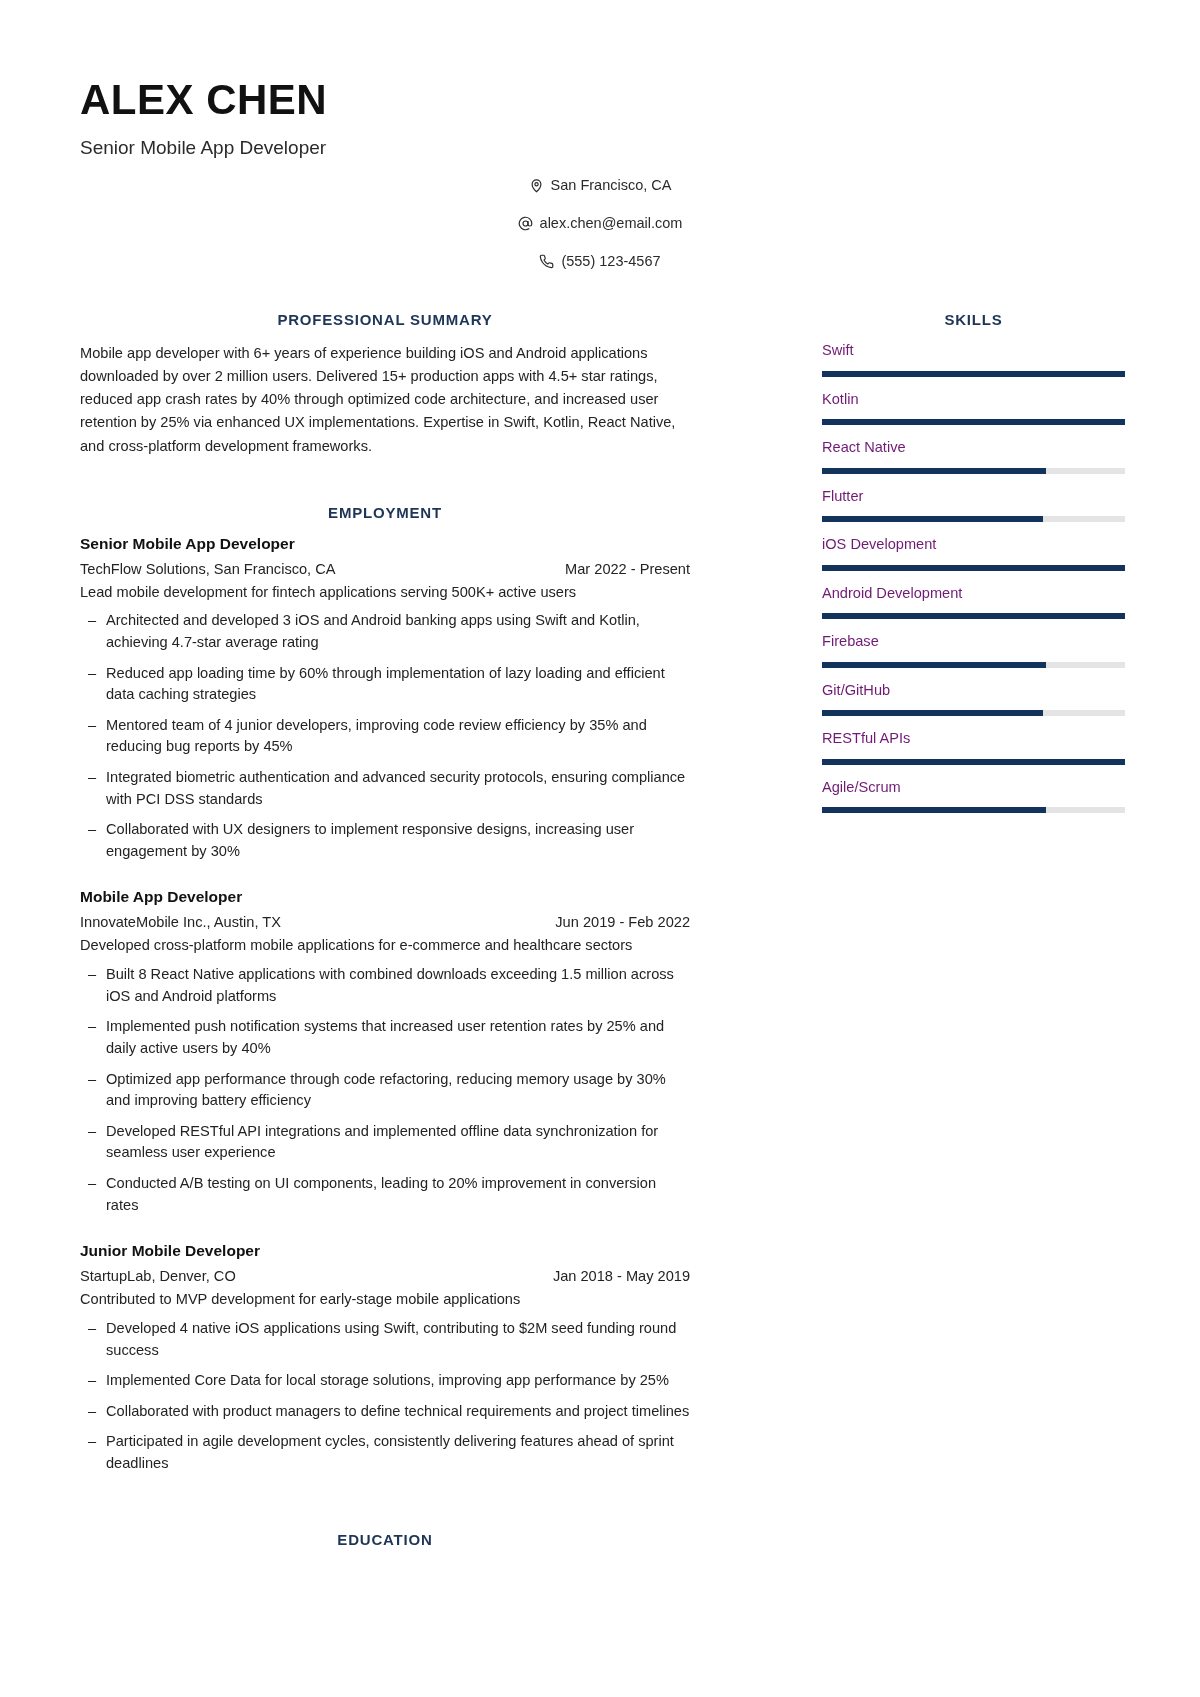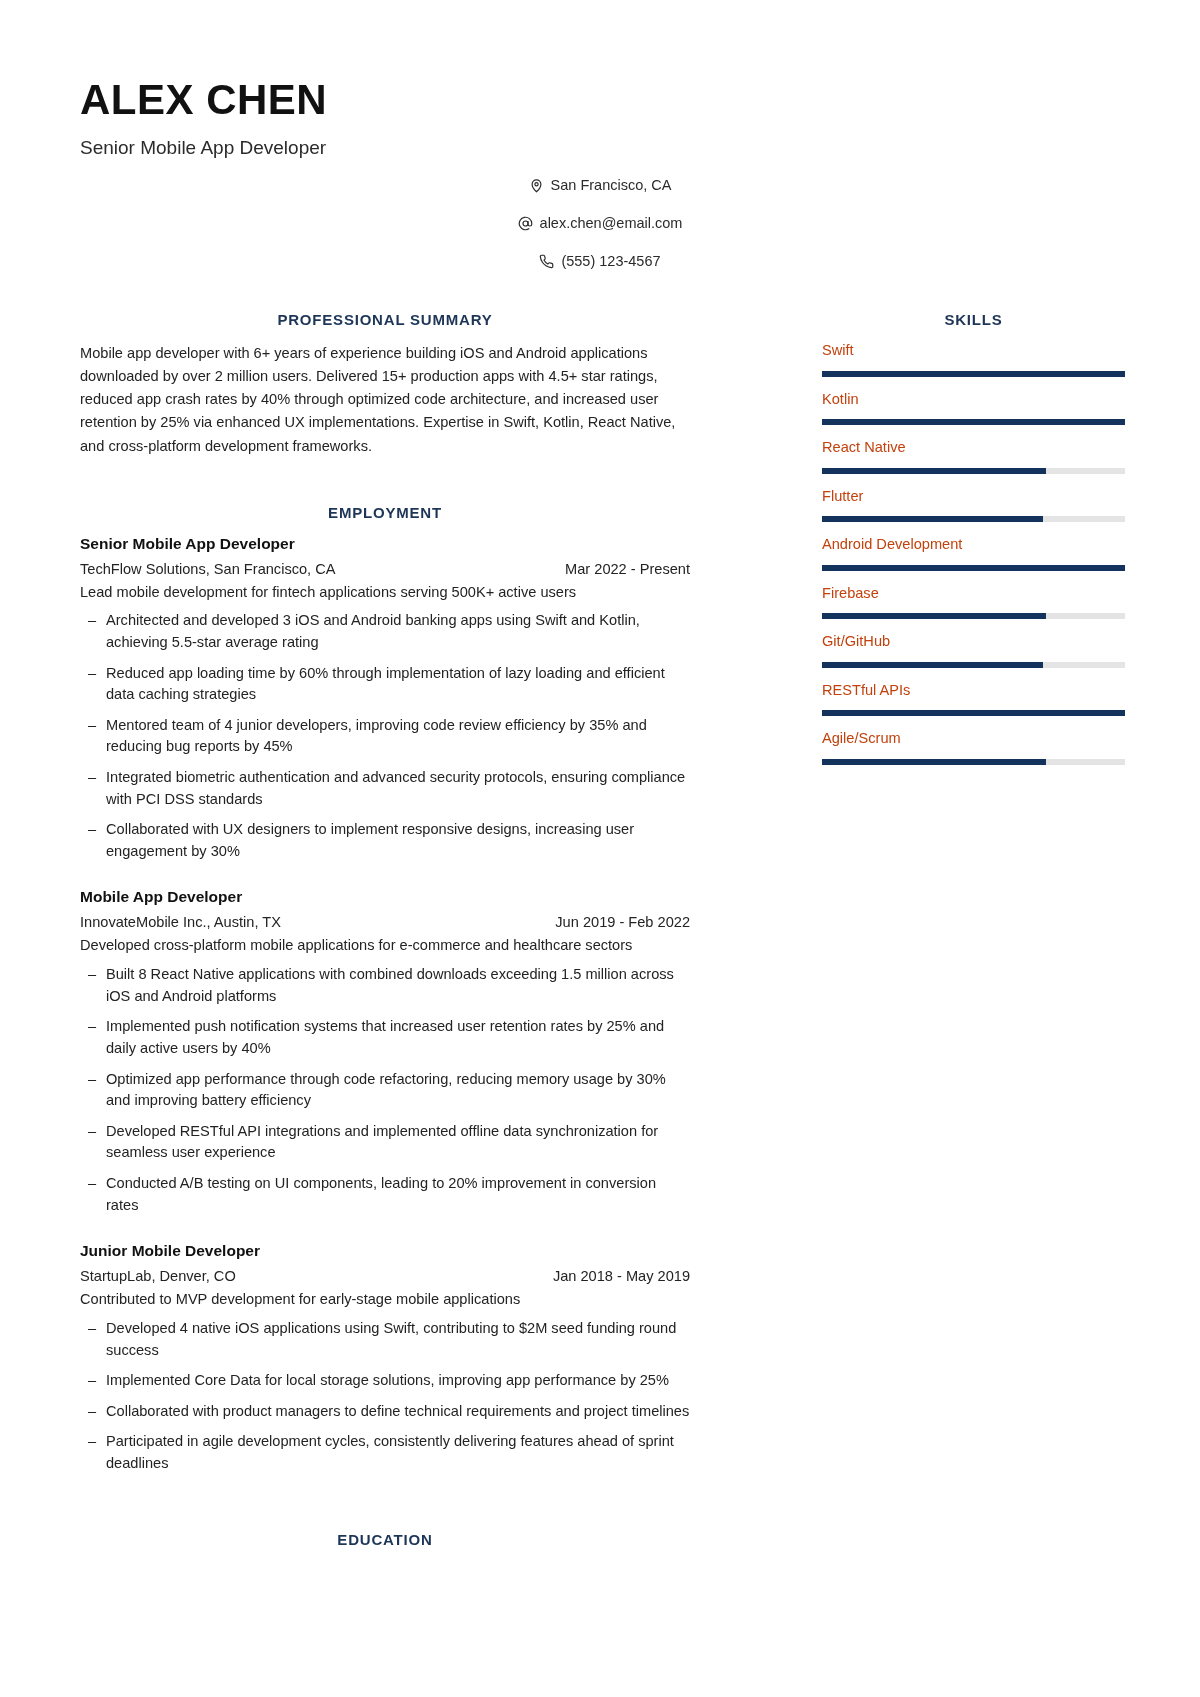--- a/index.html
+++ b/index.html
@@ -120,21 +120,21 @@
     position: absolute;
     left: 8px;
     top: 0;
     color: #232323;
   }
 
   
   .skill { margin-bottom: 14px; }
   .skill-name {
     font-size: 14.6px;
-    color: #c2410c;
+    color: #701a75;
     margin-bottom: 11px;
     line-height: 1.2;
   }
   .skill-track {
     position: relative;
     width: 100%;
     height: 6px;
     background: #e4e4e4;
     border-radius: 0;
     overflow: hidden;
@@ -206,21 +206,21 @@
         <h2 class="section-title">EMPLOYMENT</h2>
         <div id="jobs-container">
             <div class="job">
               <div class="job-title">Senior Mobile App Developer</div>
               <div class="job-meta">
                 <span class="job-company">TechFlow Solutions, San Francisco, CA</span>
                 <span class="job-dates">Mar 2022 - Present</span>
               </div>
               <p class="job-desc">Lead mobile development for fintech applications serving 500K+ active users</p>
               <ul class="bullets">
-                <li>Architected and developed 3 iOS and Android banking apps using Swift and Kotlin, achieving 5.5-star average rating</li>
+                <li>Architected and developed 3 iOS and Android banking apps using Swift and Kotlin, achieving 4.7-star average rating</li>
                 <li>Reduced app loading time by 60% through implementation of lazy loading and efficient data caching strategies</li>
                 <li>Mentored team of 4 junior developers, improving code review efficiency by 35% and reducing bug reports by 45%</li>
                 <li>Integrated biometric authentication and advanced security protocols, ensuring compliance with PCI DSS standards</li>
                 <li>Collaborated with UX designers to implement responsive designs, increasing user engagement by 30%</li>
               </ul>
             </div>
             <div class="job">
               <div class="job-title">Mobile App Developer</div>
               <div class="job-meta">
                 <span class="job-company">InnovateMobile Inc., Austin, TX</span>
@@ -280,20 +280,26 @@
                 <div class="skill-fill" style="width: 74%; background: rgb(19, 51, 92);"></div>
               </div>
             </div>
             <div class="skill">
               <div class="skill-name">Flutter</div>
               <div class="skill-track" style="background: rgb(228, 228, 228);">
                 <div class="skill-fill" style="width: 73%; background: rgb(19, 51, 92);"></div>
               </div>
             </div>
             <div class="skill">
+              <div class="skill-name">iOS Development</div>
+              <div class="skill-track" style="background: rgb(228, 228, 228);">
+                <div class="skill-fill" style="width: 100%; background: rgb(19, 51, 92);"></div>
+              </div>
+            </div>
+            <div class="skill">
               <div class="skill-name">Android Development</div>
               <div class="skill-track" style="background: rgb(228, 228, 228);">
                 <div class="skill-fill" style="width: 100%; background: rgb(19, 51, 92);"></div>
               </div>
             </div>
             <div class="skill">
               <div class="skill-name">Firebase</div>
               <div class="skill-track" style="background: rgb(228, 228, 228);">
                 <div class="skill-fill" style="width: 74%; background: rgb(19, 51, 92);"></div>
               </div>

